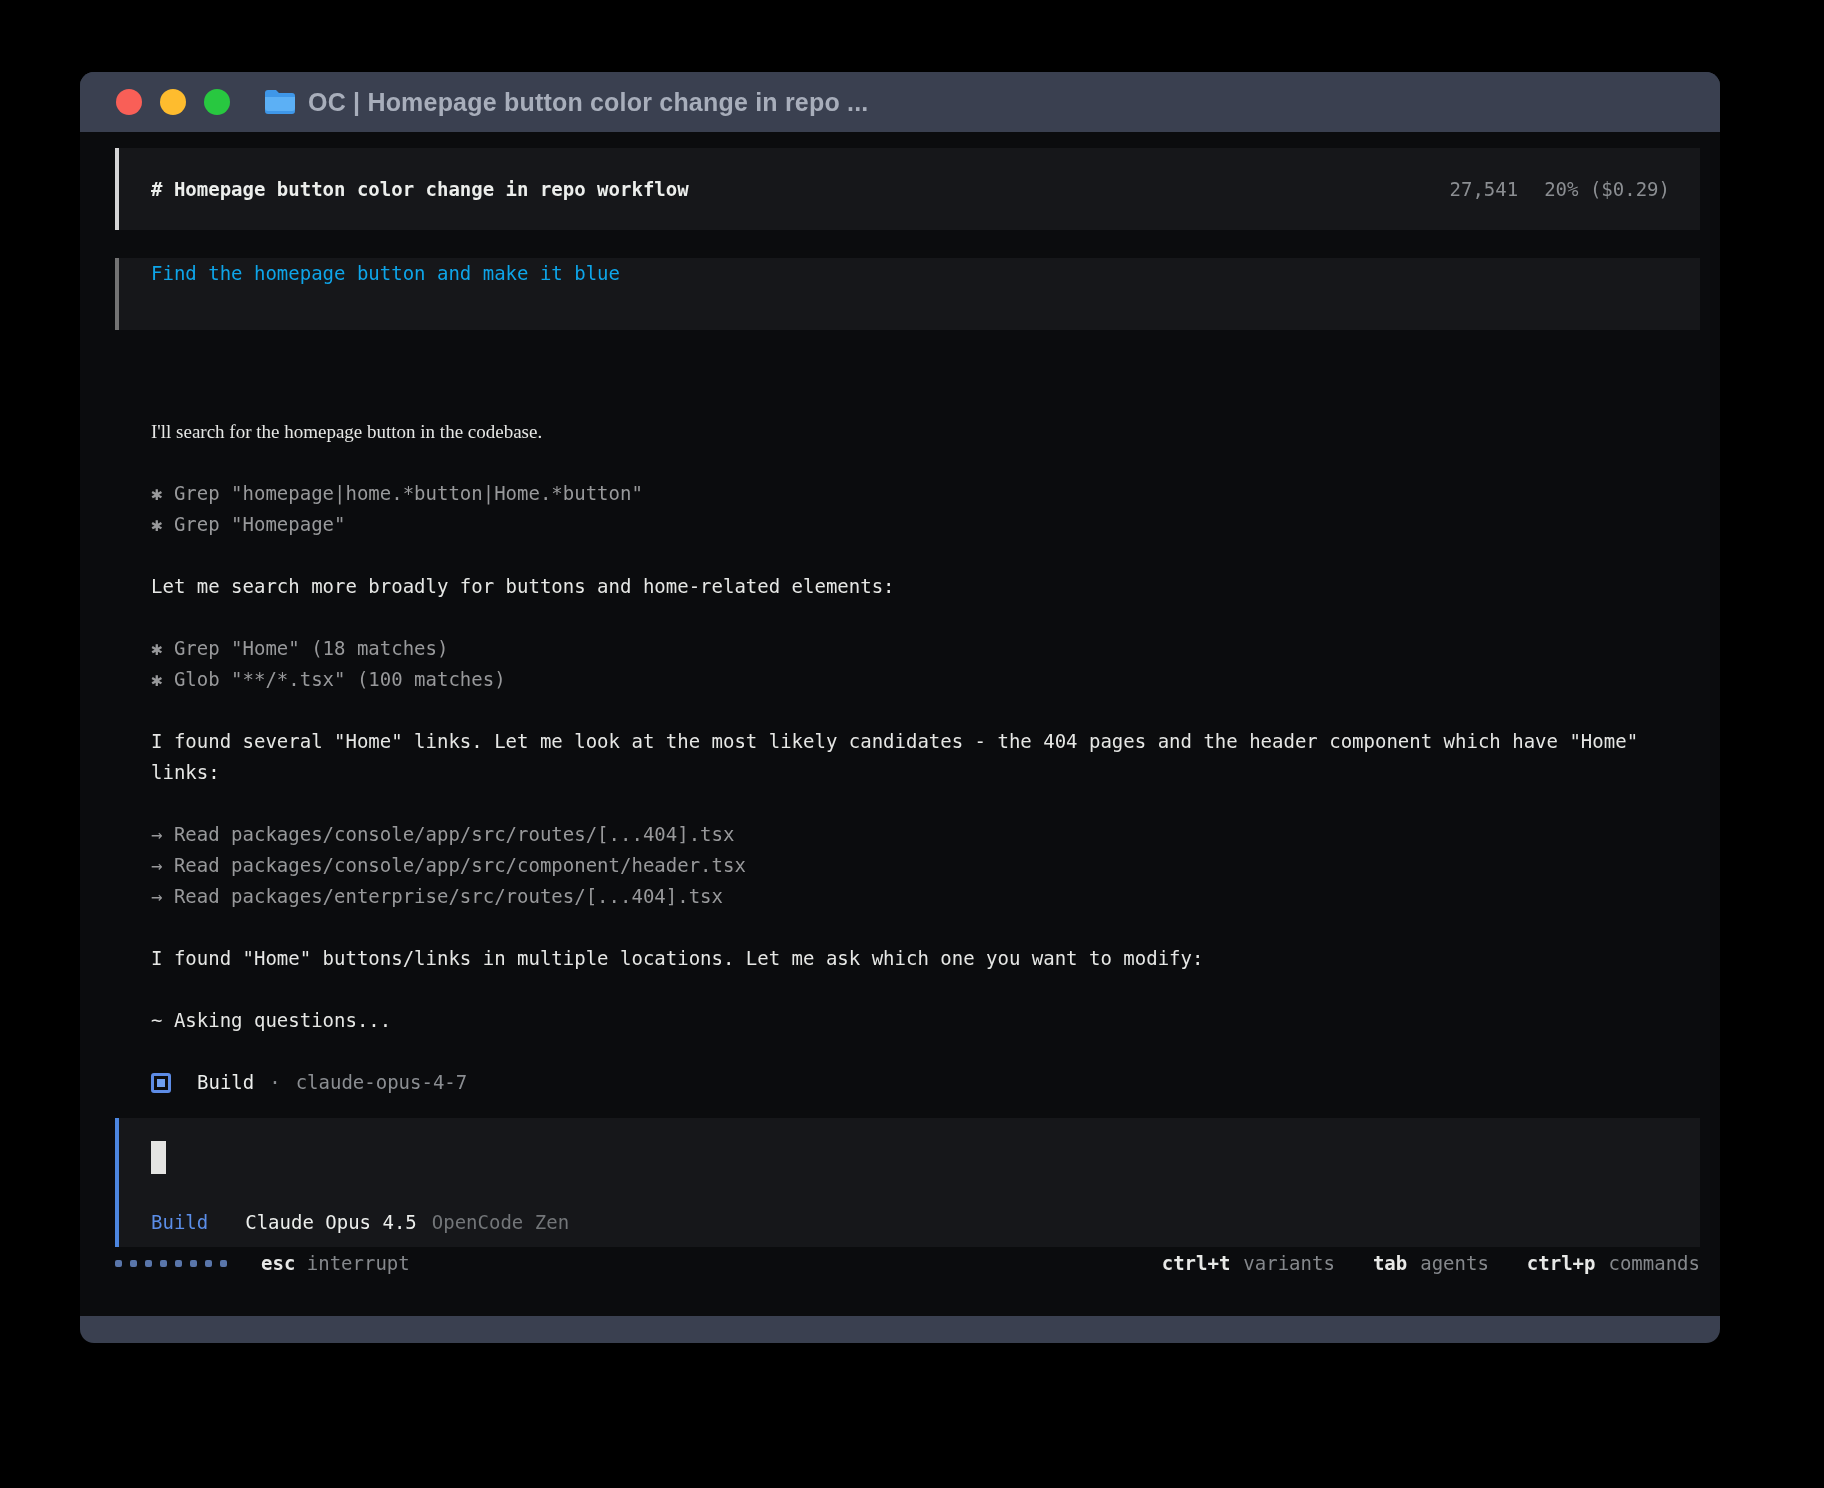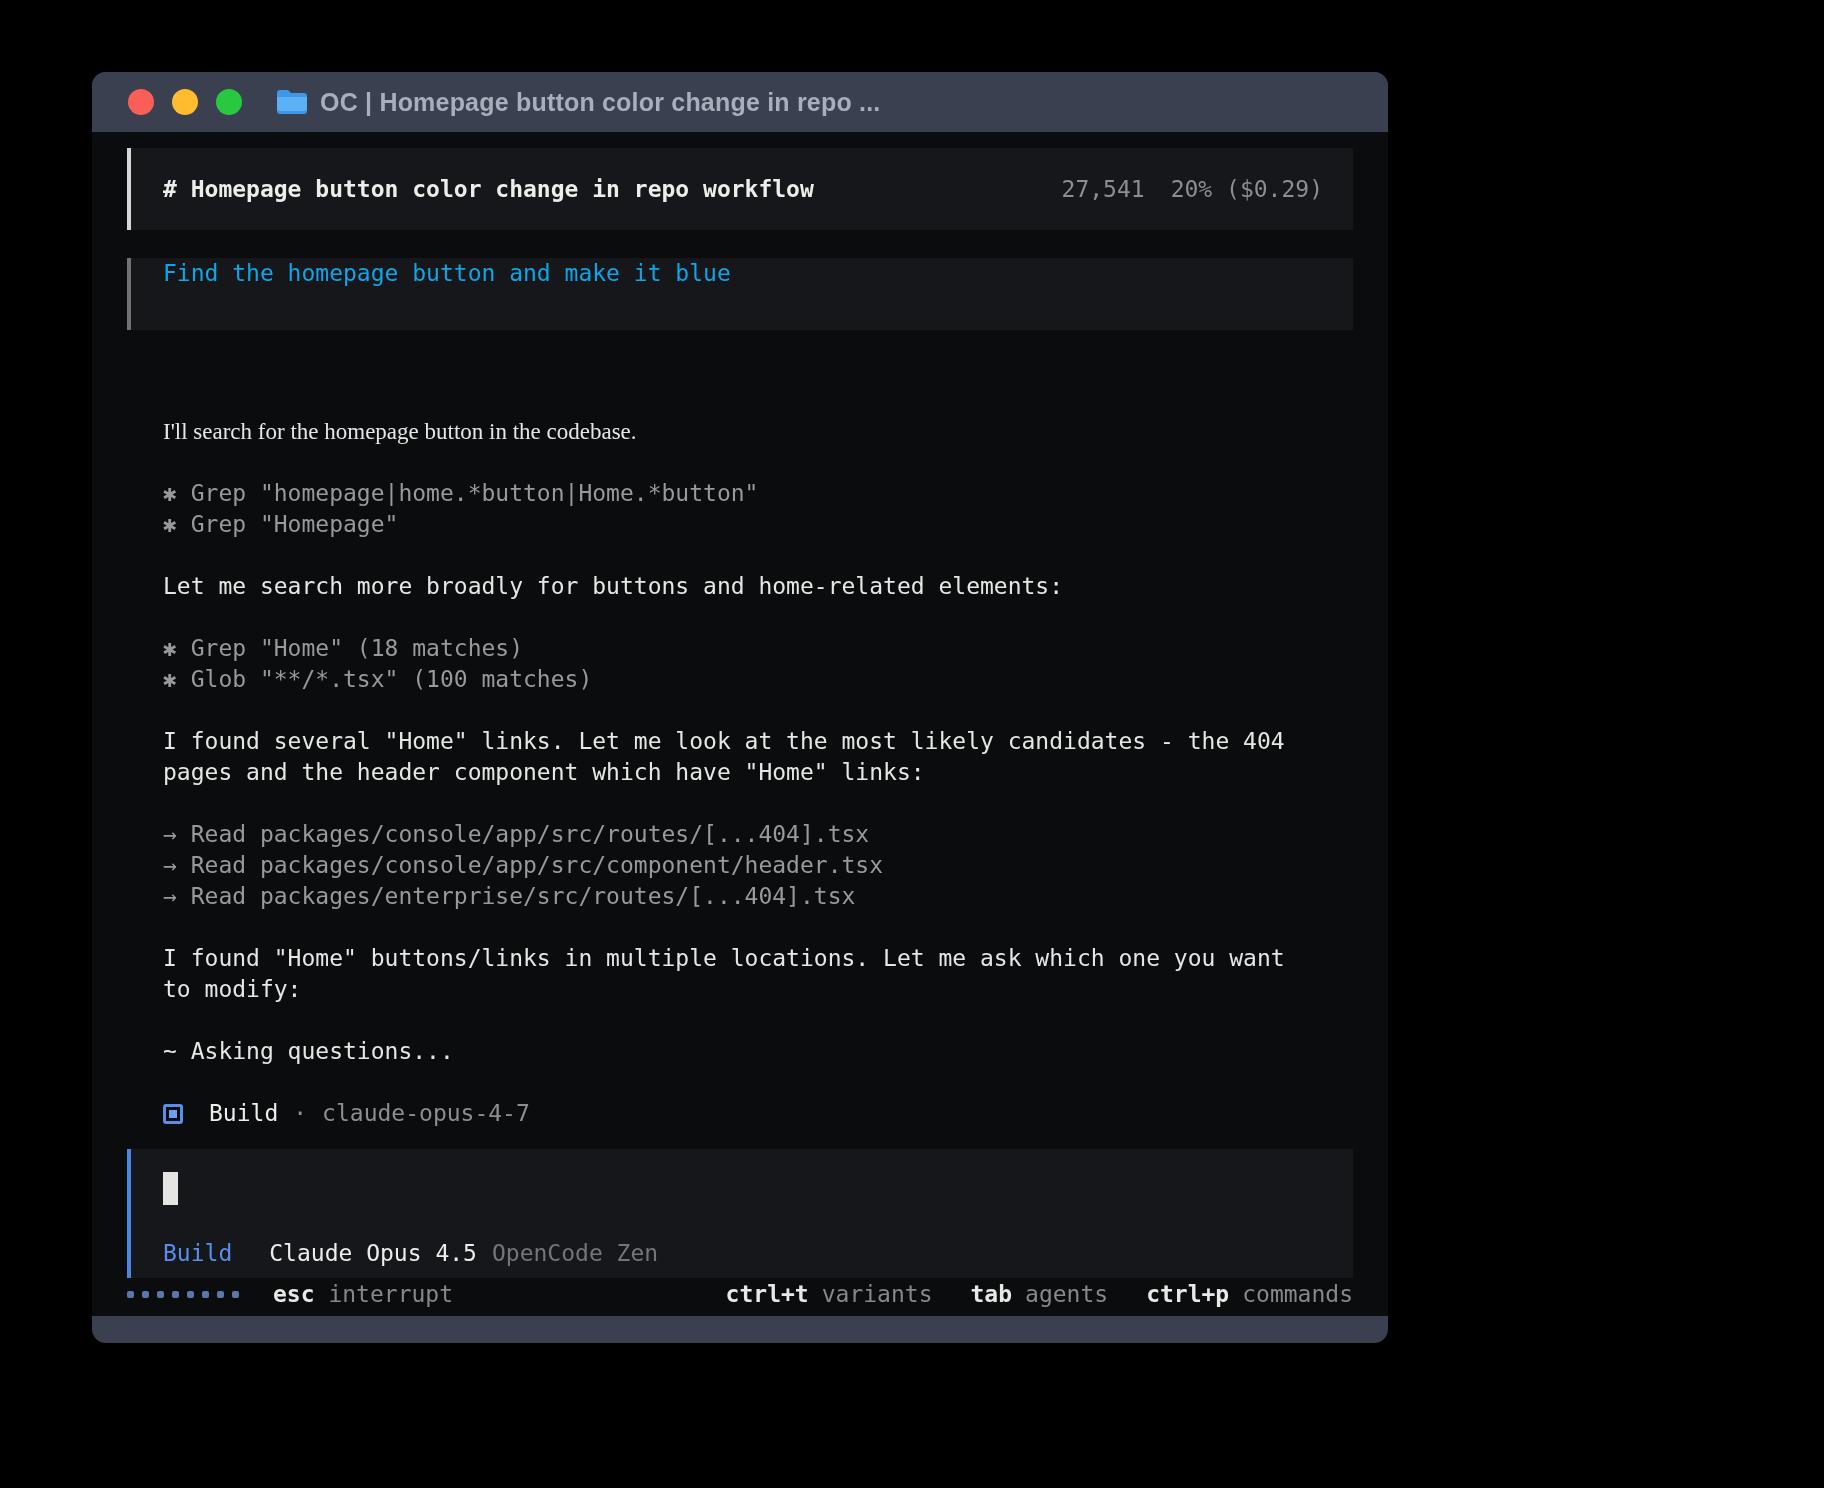--- a/index.html
+++ b/index.html
@@ -1,42 +1,42 @@
 <!DOCTYPE html>
 <html><head>
 <meta charset="utf-8">
 <style>
   * { margin: 0; padding: 0; box-sizing: border-box; }
   html, body { width: 1824px; height: 1488px; background: #000000; overflow: hidden; }
   body { font-family: "DejaVu Sans Mono", monospace; }
 
   .window {
-    position: absolute; left: 92px; top: 72px;
-    width: 1296px; height: 1271px;
+    position: absolute; left: 80px; top: 72px;
+    width: 1640px; height: 1271px;
     background: #3a4050; border-radius: 14px; overflow: hidden;
   }
 
   
   .titlebar {
     height: 60px; display: flex; align-items: center; padding-left: 36px;
     background: #3a4050;
   }
   .traffic { display: flex; gap: 18px; }
   .light { width: 26px; height: 26px; border-radius: 50%; }
   .folder { margin-left: 34px; display: flex; align-items: center; }
   .win-title {
     margin-left: 12px; font-family: "Liberation Sans", sans-serif;
     font-weight: bold; font-size: 25px; color: #a8aebb; letter-spacing: 0.2px;
     white-space: nowrap;
   }
 
   
   .terminal {
-    height: 1184px; background: #0b0c0e; padding: 16px 35px 0 35px;
-    overflow: hidden; font-size: 23px; line-height: 31px; color: #e6e7e5;
+    height: 1184px; background: #0b0c0e; padding: 16px 20px 0 35px;
+    overflow: hidden; font-size: 19px; line-height: 31px; color: #e6e7e5;
   }
 
   .block { background: #16171a; }
   .session-header {
     height: 82px; border-left: 4px solid #d6d6d6;
     display: flex; align-items: center; justify-content: space-between;
     padding: 0 30px 0 32px;
   }
   .session-title { font-weight: bold; color: #eceeec; white-space: nowrap; }
   .session-stats { color: #8b8e92; display: flex; gap: 26px; white-space: nowrap; }

